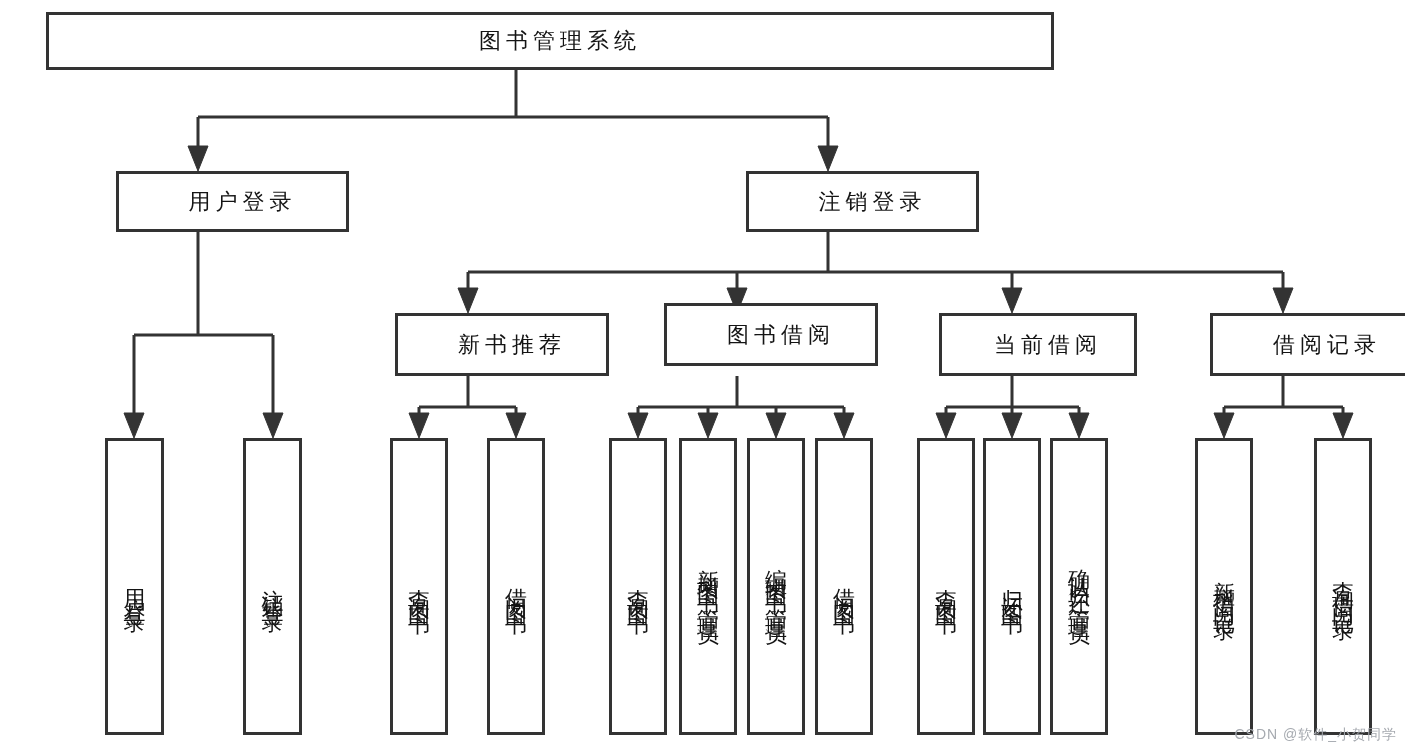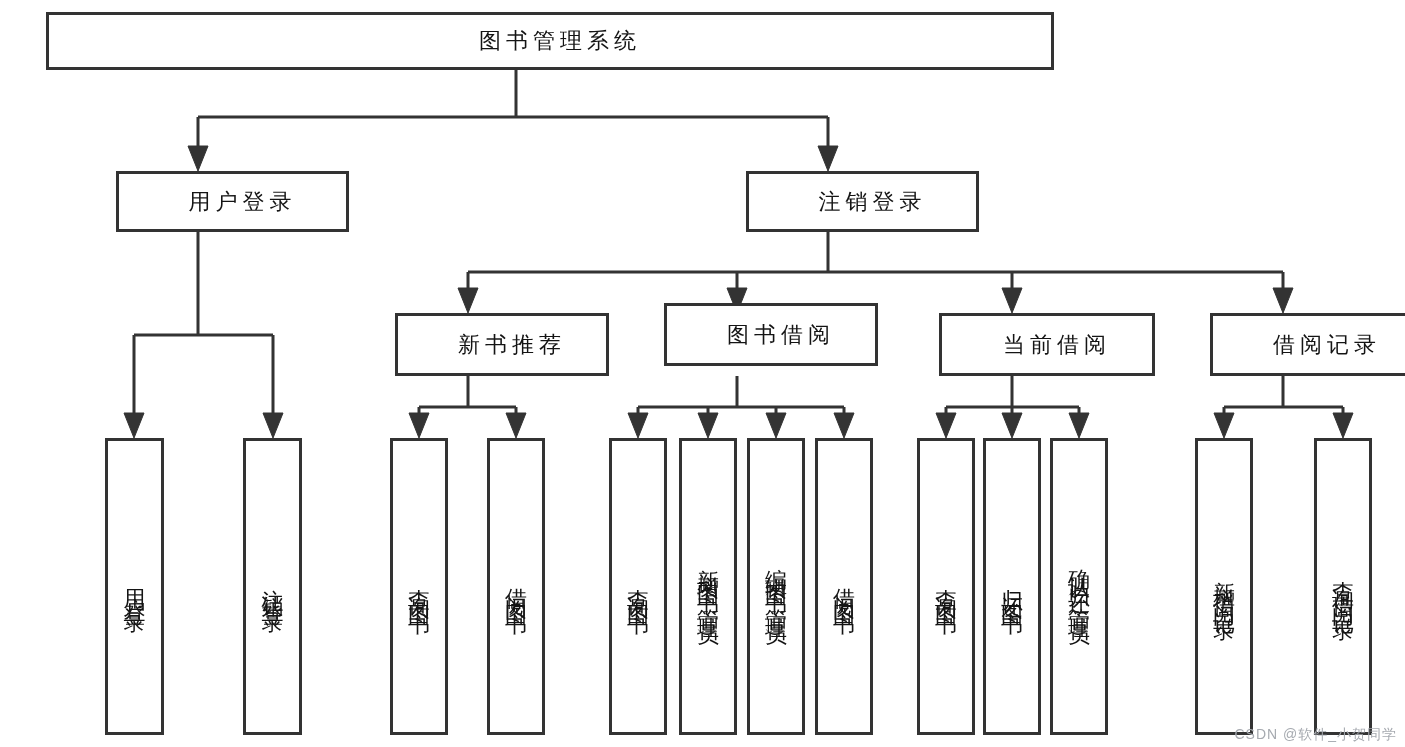--- a/index.html
+++ b/index.html
@@ -59,21 +59,21 @@
     <polygon class="head" points="1333,413 1353,413 1343,438"></polygon>
   </svg>
 
   <div class="hbox" style="left:12px;top:12px;width:1008px;height:58px;">图书管理系统</div>
 
   <div class="hbox" style="left:82px;top:171px;width:233px;height:61px;">用户登录</div>
   <div class="hbox" style="left:712px;top:171px;width:233px;height:61px;">注销登录</div>
 
   <div class="hbox" style="left:361px;top:313px;width:214px;height:63px;font-family:Liberation Serif, serif;">新书推荐</div>
   <div class="hbox" style="left:630px;top:303px;width:214px;height:63px;">图书借阅</div>
-  <div class="hbox" style="left:905px;top:313px;width:216px;height:63px;">当前借阅</div>
+  <div class="hbox" style="left:905px;top:313px;width:198px;height:63px;">当前借阅</div>
   <div class="hbox" style="left:1176px;top:313px;width:214px;height:63px;">借阅记录</div>
 
   <div class="vbox" style="left:105px;top:438px;width:59px;height:297px;">
     <span>用户登录</span>
   </div>
   <div class="vbox" style="left:243px;top:438px;width:59px;height:297px;">
     <span>注销登录</span>
   </div>
 
   <div class="vbox" style="left:390px;top:438px;width:58px;height:297px;">

